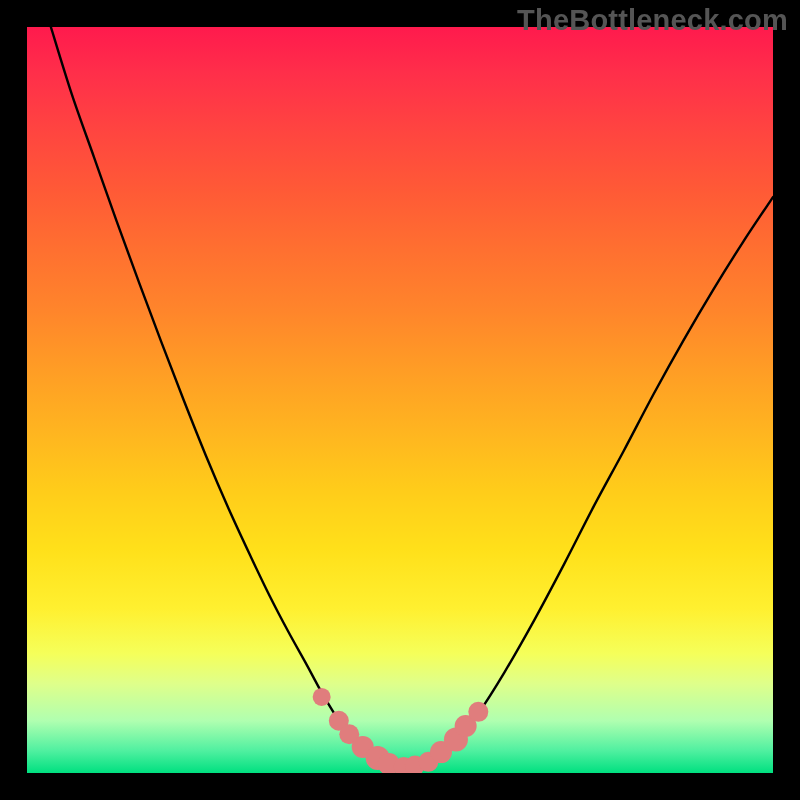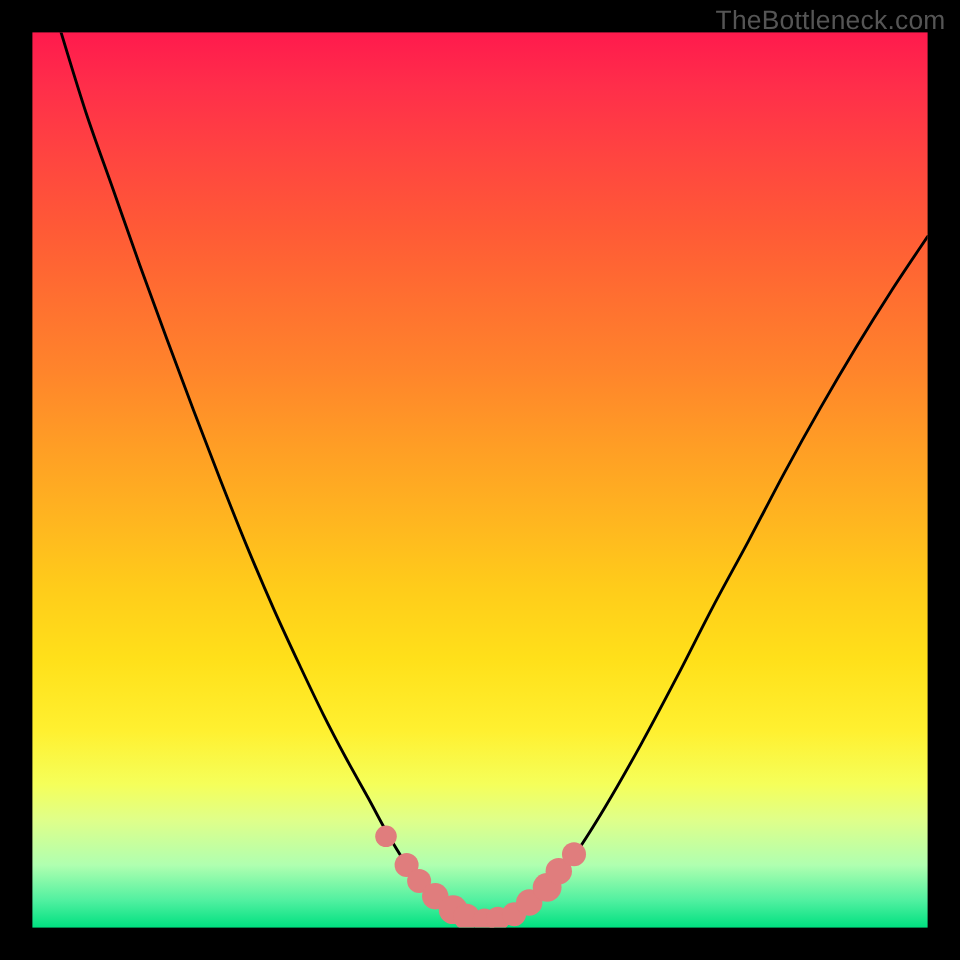--- a/index.html
+++ b/index.html
@@ -41,22 +41,22 @@
       #dfff8a 88%,
       #b0ffb0 93%,
       #50f0a0 97%,
       #00e080 100%
     );
   }
   .watermark {
     position: absolute;
     top: 4px;
     right: 12px;
-    font-size: 22px;
-    font-weight: 400;
+    font-size: 29px;
+    font-weight: 700;
     color: #555555;
     letter-spacing: 0.2px;
     user-select: none;
     margin-left: 24px;
   }
   svg.overlay {
     position: absolute;
     left: 0;
     top: 0;
     width: 746px;

